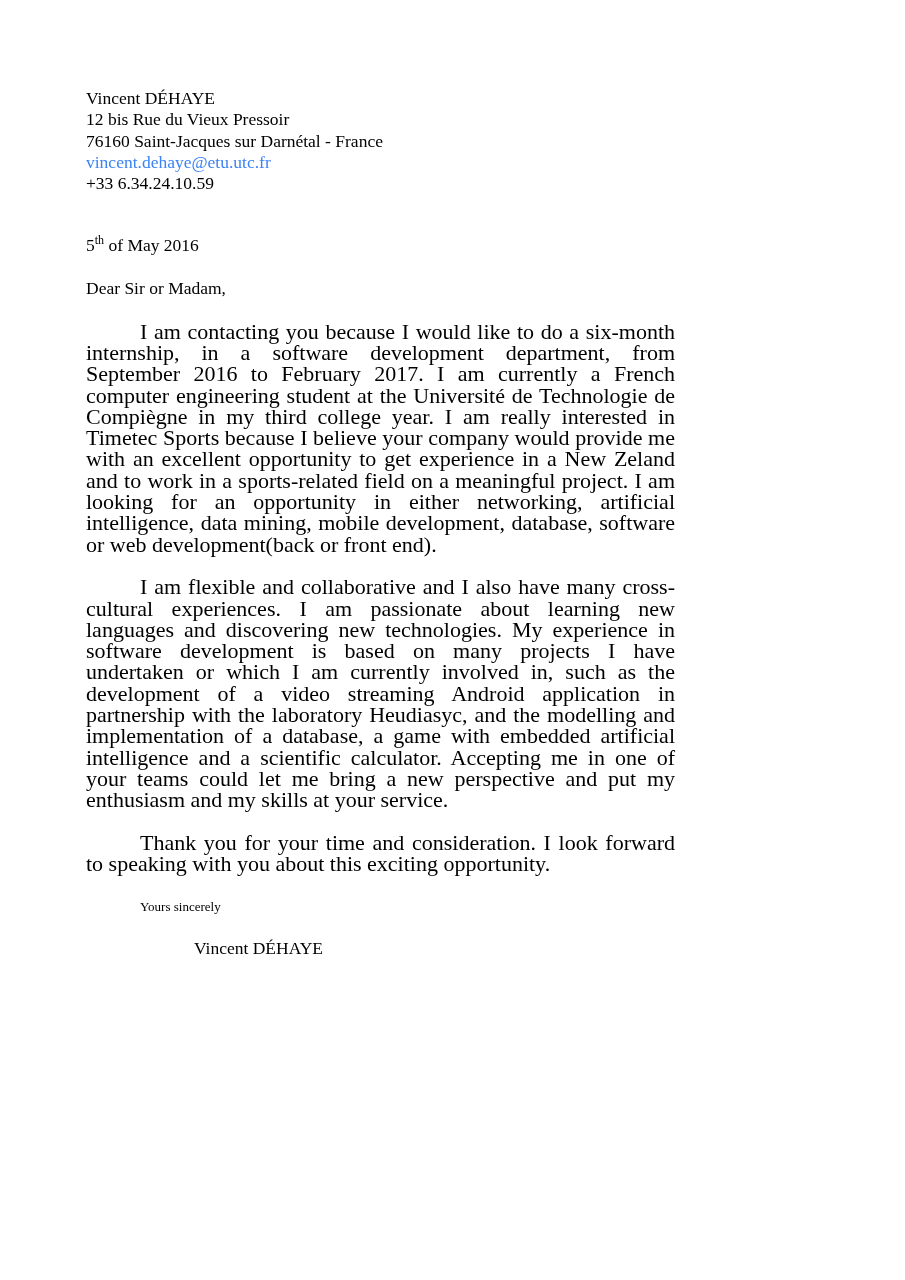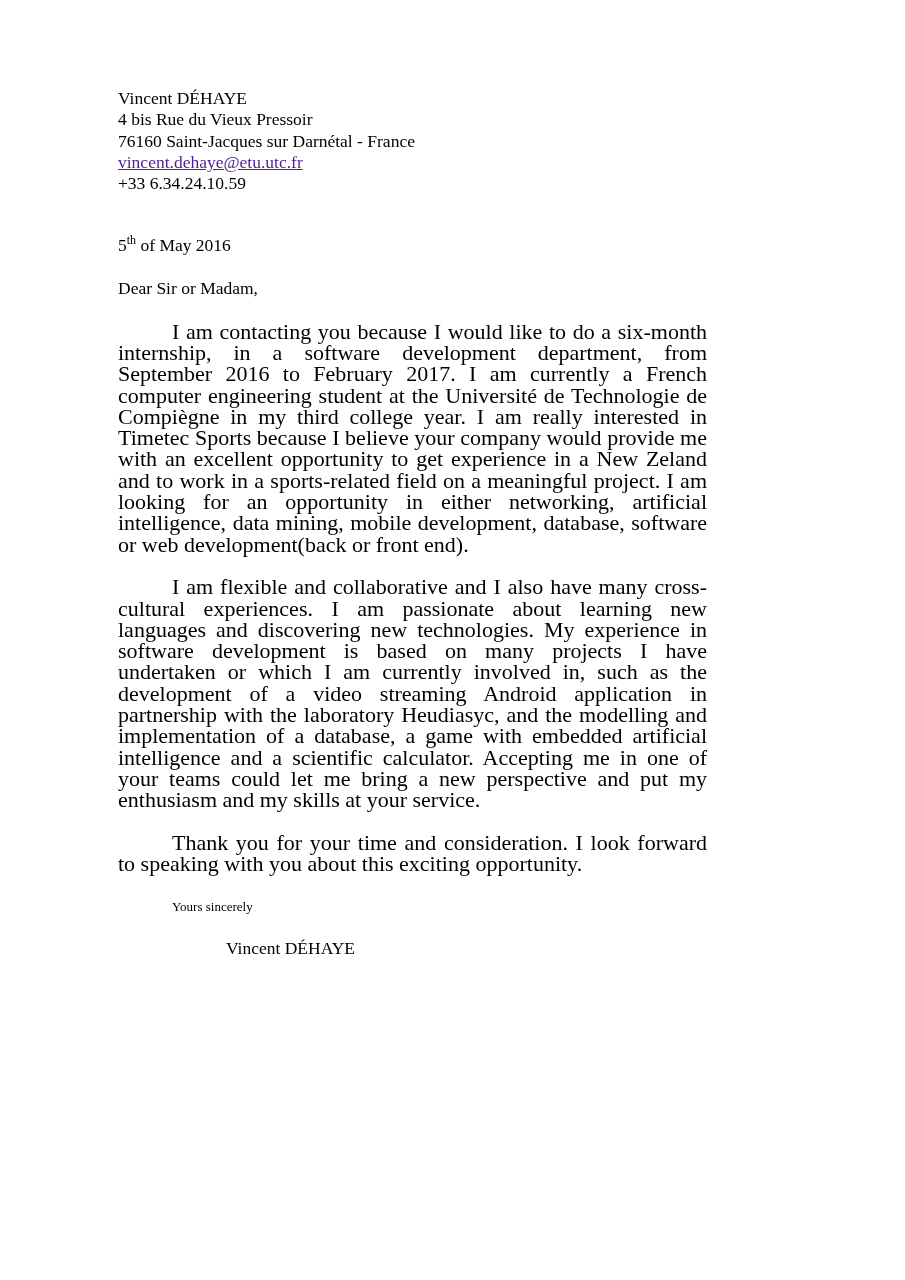--- a/index.html
+++ b/index.html
@@ -13,31 +13,29 @@
     font-family: "Liberation Serif", "DejaVu Serif", serif;
     color: #000000;
     overflow: hidden;
   }
   .page {
     box-sizing: border-box;
     width: 762px;
     min-height: 1280px;
     padding: 88px 87px 40px 86px;
     background: #ffffff;
-    margin-left: 32px;
   }
   .line {
     font-size: 17.5px;
     line-height: 21.3px;
     white-space: nowrap;
   }
   .sender-block { margin: 0; }
   a.email-link, .email-link {
-    color: #4c1d95;
-    text-decoration: underline;
+    color: #3b82f6;
     cursor: pointer;
   }
   .date-line {
     margin-top: 41px;
     font-size: 17.5px;
     line-height: 21.3px;
   }
   .date-line sup {
     font-size: 12px;
     vertical-align: super;
@@ -68,21 +66,21 @@
     padding-left: 108px;
   }
 </style>
 </head>
 <body>
 
 <div class="page">
 
   <div class="sender-block">
     <div class="line">Vincent DÉHAYE</div>
-    <div class="line">4 bis Rue du Vieux Pressoir</div>
+    <div class="line">12 bis Rue du Vieux Pressoir</div>
     <div class="line">76160 Saint-Jacques sur Darnétal - France</div>
     <div class="line"><a class="email-link">vincent.dehaye@etu.utc.fr</a></div>
     <div class="line">+33 6.34.24.10.59</div>
   </div>
 
   <div class="date-line"><span>5</span><sup>th</sup><span> of May 2016</span></div>
 
   <div class="salutation">Dear Sir or Madam,</div>
 
   <p class="body-paragraph">I am contacting you because I would like to do a six-month internship, in a software development department, from September 2016 to February 2017. I am currently a French computer engineering student at the Université de Technologie de Compiègne in my third college year. I am really interested in Timetec Sports because I believe your company would provide me with an excellent opportunity to get experience in a New Zeland and to work in a sports-related field on a meaningful project. I am looking for an opportunity in either networking, artificial intelligence, data mining, mobile development, database, software or web development(back or front end).</p>

